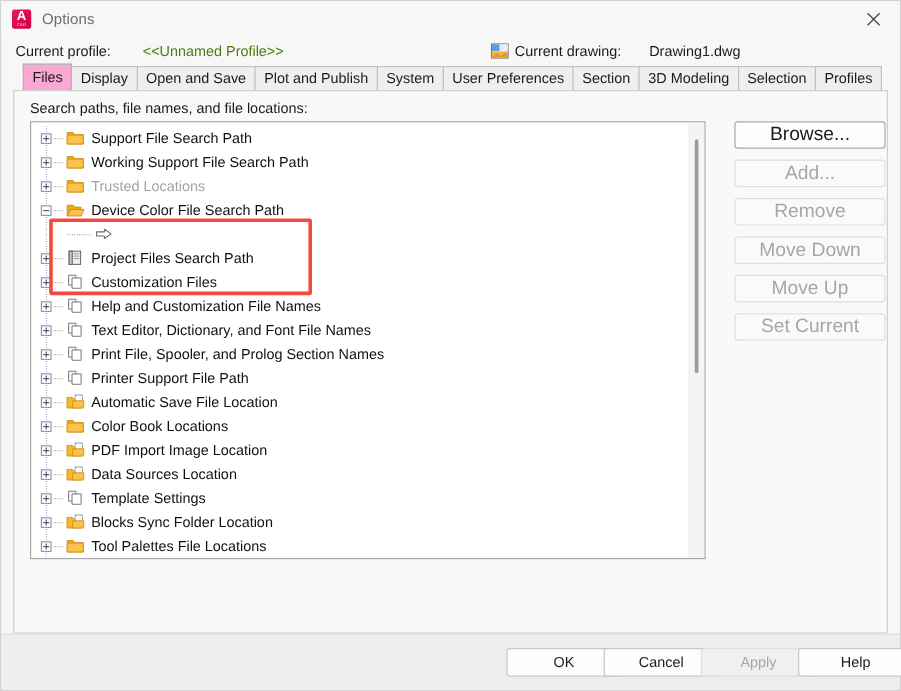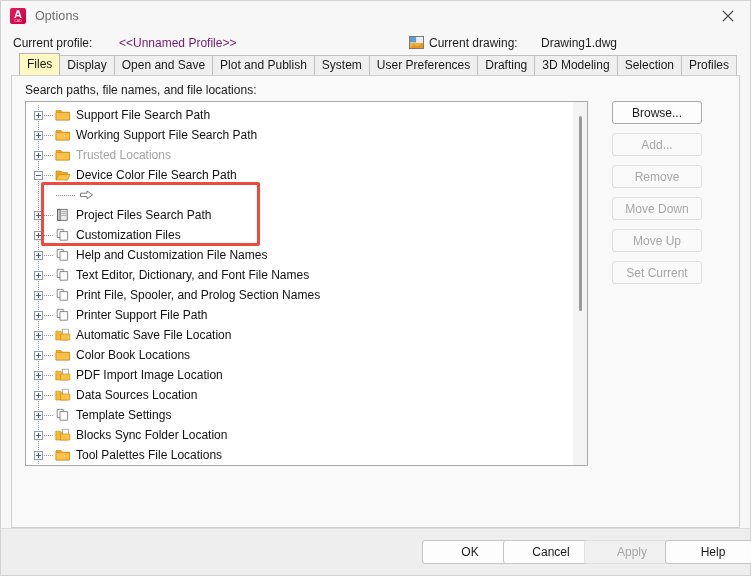--- a/index.html
+++ b/index.html
@@ -93,21 +93,21 @@
     display: flex;
     align-items: center;
     padding-left: 12px;
     font-size: 12px;
     position: relative;
   }
   #profile-label { color: #1a1a1a; }
   #profile-value {
     position: absolute;
     left: 118px;
-    color: #701a75;
+    color: #4d7c0f;
   }
   #drawing-icon {
     position: absolute;
     left: 408px;
     width: 15px;
     height: 13px;
     top: 5px;
   }
   #drawing-label {
     position: absolute;
@@ -136,21 +136,21 @@
     border: 1px solid #c0c0c0;
     border-bottom: none;
     background: #efefef;
     margin-right: -1px;
     line-height: 14px;
     cursor: default;
     position: relative;
     white-space: nowrap;
   }
   .tab.active {
-    background: #fef9c3;
+    background: #f9a8d4;
     z-index: 3;
     padding-top: 3px;
     padding-bottom: 4px;
     border-color: #b4b4b4;
   }
 
   
   #tabpage {
     flex: 1 1 auto;
     margin: 0 10px 0 10px;
@@ -307,27 +307,27 @@
   }
 
   
   #side-buttons {
     position: absolute;
     left: 600px;
     top: 25px;
     width: 113px;
   }
   .sbtn {
-    width: 90px;
+    width: 126px;
     height: 23px;
     margin-bottom: 9px;
     background: #fdfdfd;
     border: 1px solid #cdcdcd;
     border-radius: 3px;
-    font-size: 12px;
+    font-size: 16px;
     color: #1a1a1a;
     font-family: "Liberation Sans", sans-serif;
     display: flex;
     align-items: center;
     justify-content: center;
     cursor: pointer;
     box-sizing: border-box;
     padding: 0;
   }
   .sbtn.disabled {
@@ -410,21 +410,21 @@
     <span id="drawing-value">Drawing1.dwg</span>
   </div>
 
   <div id="tabstrip">
       <div class="tab active">Files</div>
       <div class="tab">Display</div>
       <div class="tab">Open and Save</div>
       <div class="tab">Plot and Publish</div>
       <div class="tab">System</div>
       <div class="tab">User Preferences</div>
-      <div class="tab">Drafting</div>
+      <div class="tab">Section</div>
       <div class="tab">3D Modeling</div>
       <div class="tab">Selection</div>
       <div class="tab">Profiles</div>
     </div>
 
   <div id="tabpage">
 
     <div id="group-label">Search paths, file names, and file locations:</div>
 
     <div id="tree-box">

